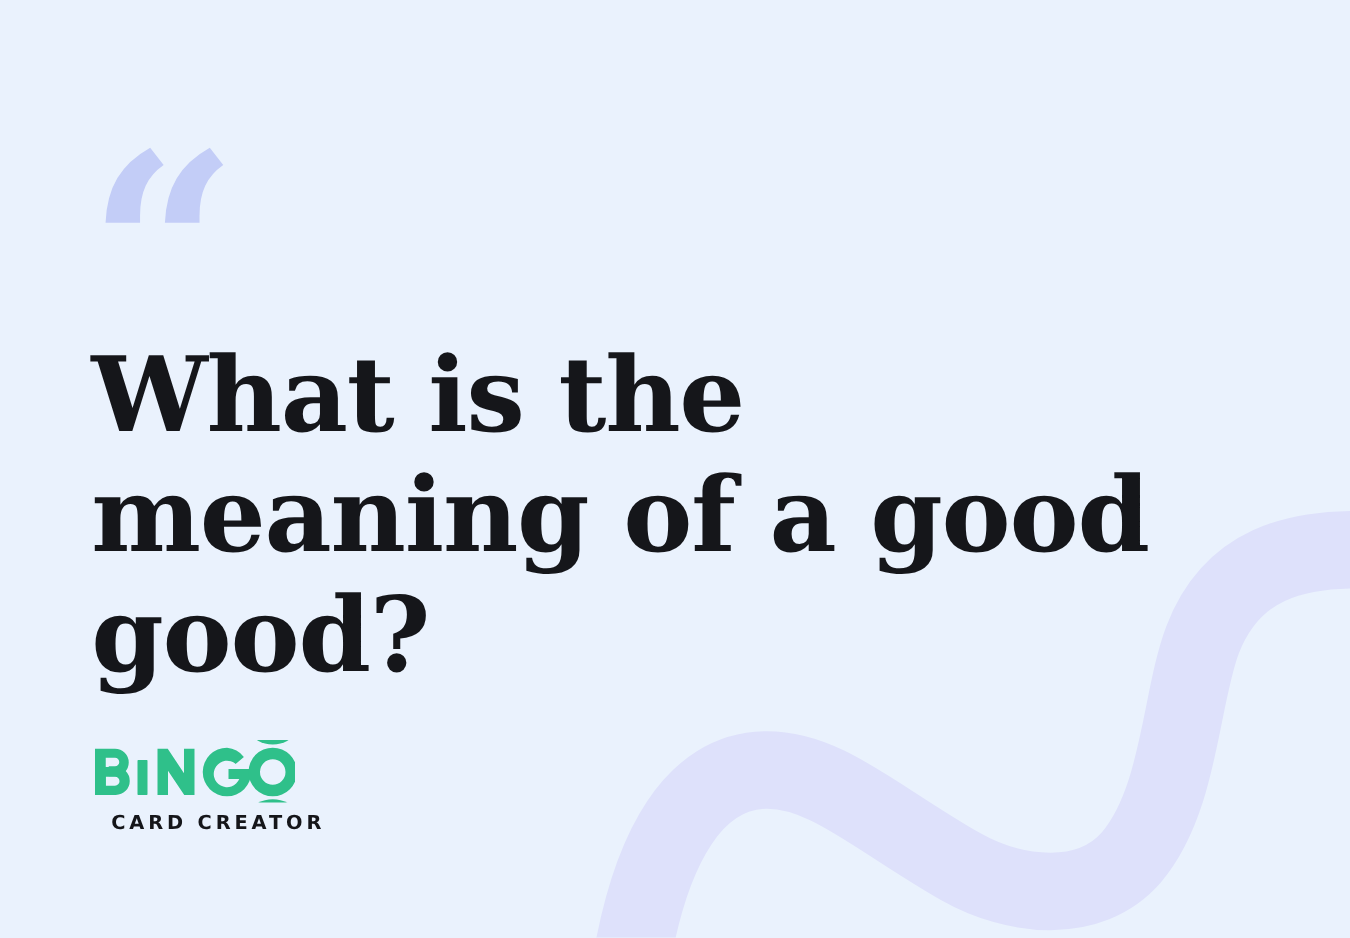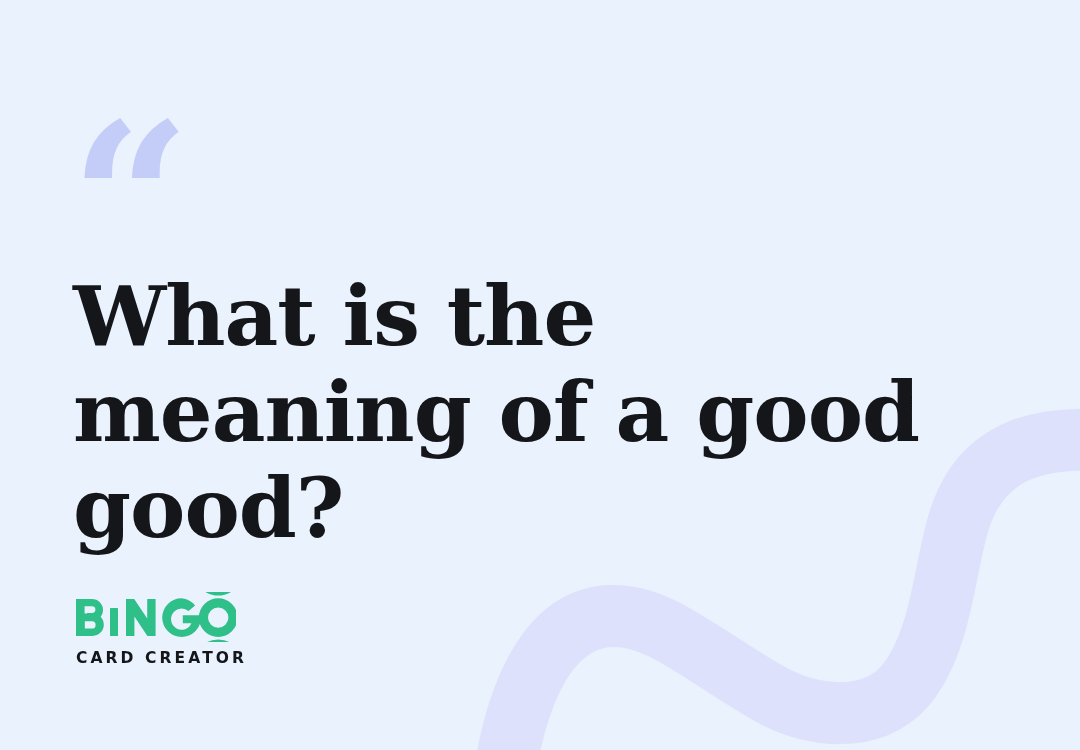--- a/index.html
+++ b/index.html
@@ -73,21 +73,21 @@
   #logo-wordmark {
     position: relative;
     display: block;
     height: 50px;
     width: 160px;
   }
   #logo-wordmark svg { display: block; }
   #logo-tagline {
     display: block;
     margin-top: 9px;
-    margin-left: 2px;
+    margin-left: 15px;
     color: #15161a;
     font-family: "DejaVu Sans", "Liberation Sans", sans-serif;
     font-size: 15.5px;
     font-weight: 700;
     letter-spacing: 3.1px;
     line-height: 1;
     white-space: nowrap;
   }
 </style>
 </head>

